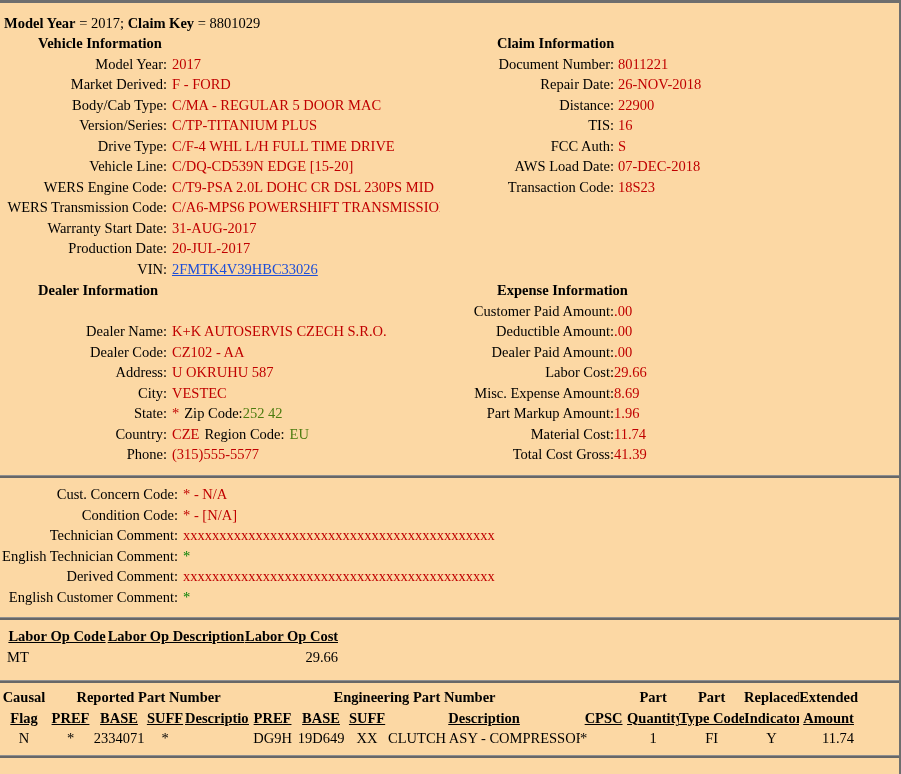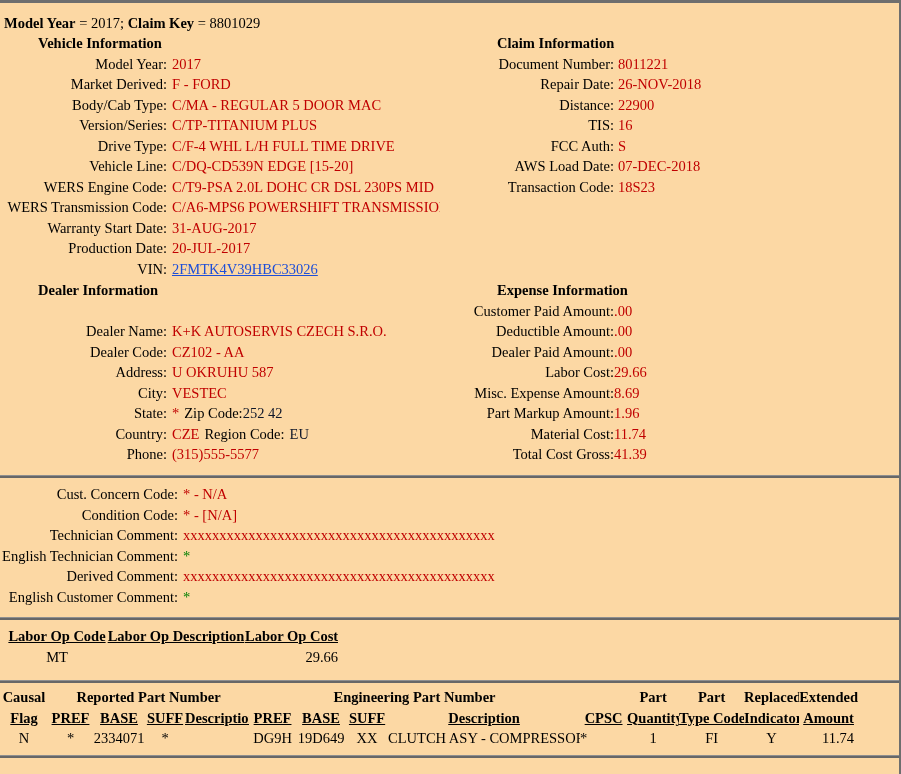--- a/index.html
+++ b/index.html
@@ -25,21 +25,21 @@
   .upper { height:247px; overflow:hidden; }
   .lower { height:195px; overflow:hidden; }
 
   .section-heading { font-weight:bold; line-height:20.5px; margin-left:38px; white-space:nowrap; }
   .col-right .section-heading { margin-left:26px; }
 
   .kv { display:flex; line-height:20.5px; white-space:nowrap; }
   .kv .k { flex:none; width:167px; text-align:right; }
   .kv .v { padding-left:5px; color:#C00000; }
   .kv .k2 { padding-left:5px; color:#000; }
-  .kv .v2 { color:#0f172a; }
+  .kv .v2 { color:#4d7c0f; }
   .kv .v2.gap { padding-left:5px; }
   .blank-row { height:20.5px; }
 
   .col-right .kv .k { width:143px; }
   .col-right .kv .v { padding-left:4px; }
   .col-right .kv .v.amt { padding-left:0; width:87px; text-align:left; }
 
   .vin-link { color:#1d4ed8; text-decoration:underline; cursor:pointer; }
 
   .hr { height:3px; background:#676767; border-top:1px solid #8f8f8f; }
@@ -49,21 +49,21 @@
   .comments .kv .v.green { color:#007F00; }
 
   .labor-section { padding:6px 0 13px 0; }
   table { border-collapse:collapse; table-layout:fixed; }
   td { padding:0; line-height:20.5px; overflow:hidden; white-space:nowrap;text-align:center; }
   .labor-table { margin-left:7px; width:331px; }
   .labor-table .c1 { width:100px; } .labor-table .c2 { width:138px; } .labor-table .c3 { width:93px; }
   .th { font-weight:bold; }
   .th u, u.th { text-decoration:underline; font-weight:bold; }
   .labor-table td.num { text-align:right; }
-  .labor-table td.ctr { text-align:center; }
+  .labor-table td.ctr { text-align:left; }
 
   .parts-section { padding:4px 0 6px 0; }
   .parts-table { margin-left:0; width:858px; }
   .parts-table td { text-align:center; }
   .parts-table td.left { text-align:left; }
   .parts-table td.right { text-align:right; padding-right:4px; }
 </style>
 </head>
 <body>
 

